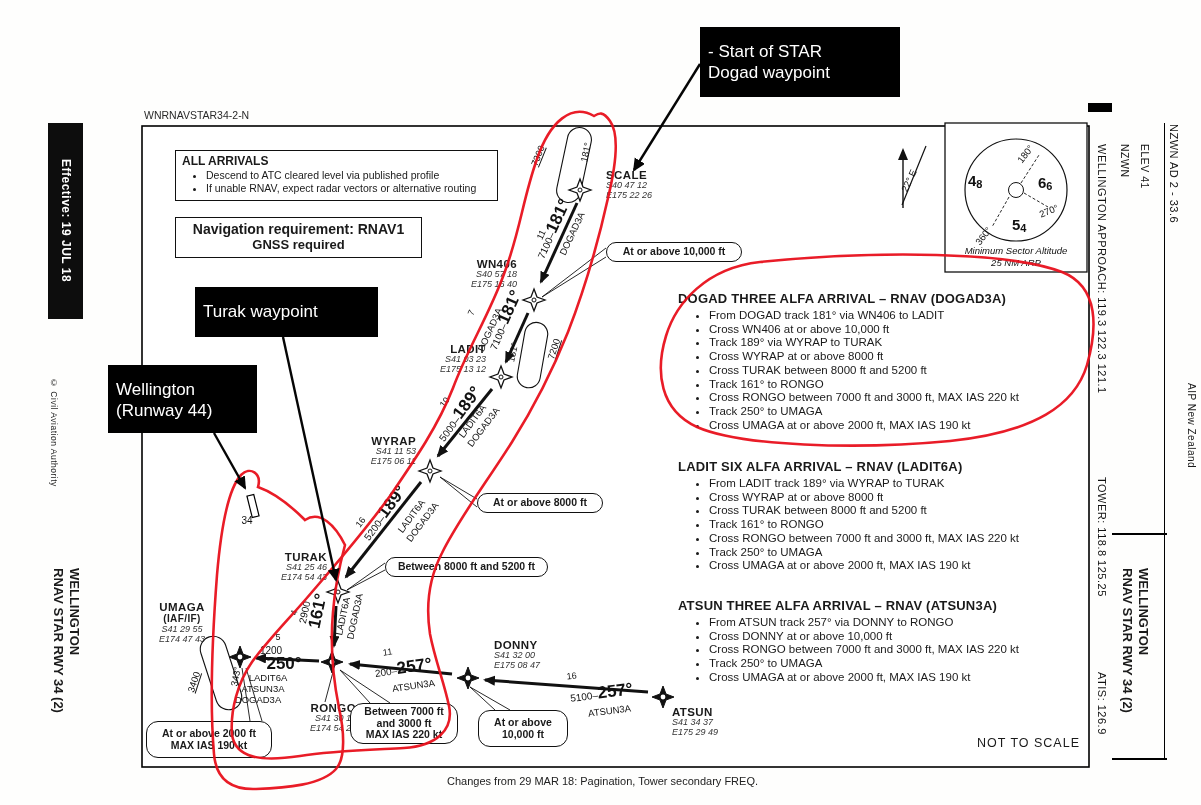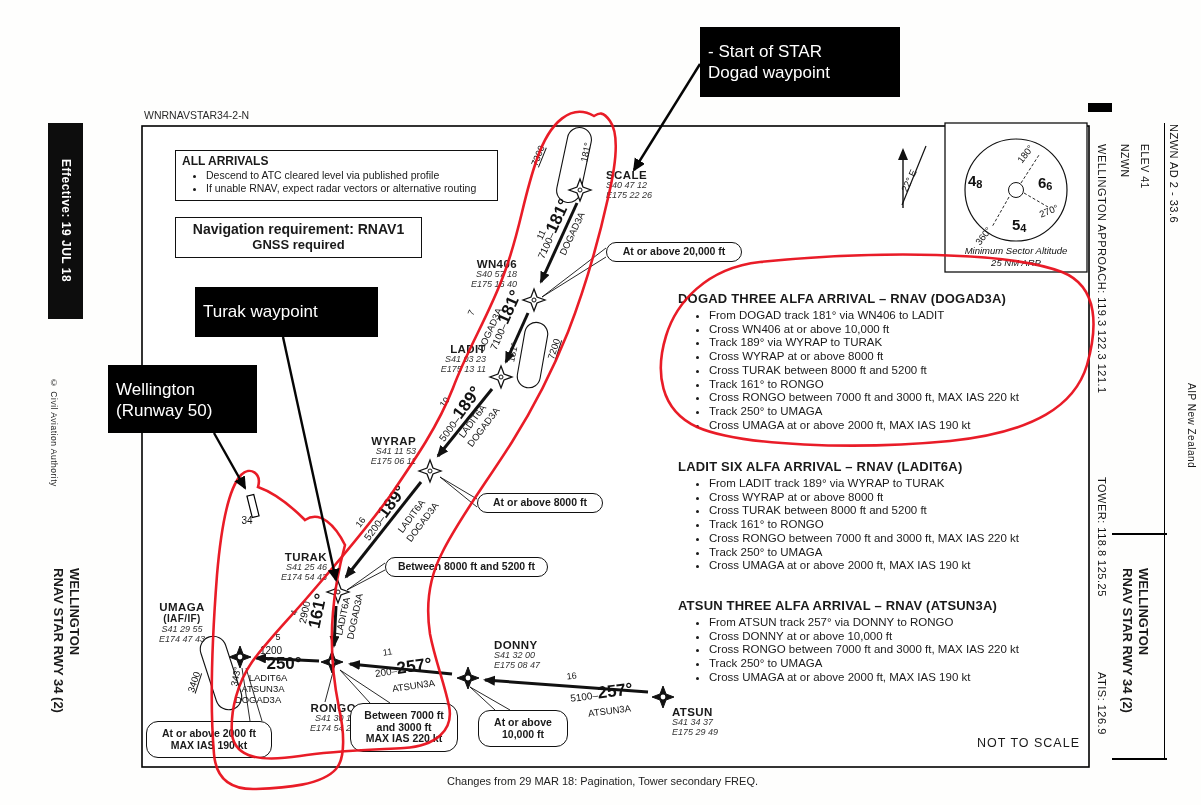--- a/index.html
+++ b/index.html
@@ -262,21 +262,21 @@
       <div class="co">E175 22 26</div>
     </div>
     <div class="abs wpt ra" style="left:460px;top:258px;width:57px;">
       <div class="nm">WN406</div>
       <div class="co">S40 57 18</div>
       <div class="co">E175 16 40</div>
     </div>
     <div class="abs wpt ra" style="left:434px;top:343px;width:52px;">
       <div class="nm">LADIT</div>
       <div class="co">S41 03 23</div>
-      <div class="co">E175 13 11</div>
+      <div class="co">E175 13 12</div>
     </div>
     <div class="abs wpt ra" style="left:370px;top:435px;width:46px;">
       <div class="nm">WYRAP</div>
       <div class="co">S41 11 53</div>
       <div class="co">E175 06 11</div>
     </div>
     <div class="abs wpt ra" style="left:277px;top:551px;width:50px;">
       <div class="nm">TURAK</div>
       <div class="co">S41 25 46</div>
       <div class="co">E174 54 43</div>
@@ -297,29 +297,29 @@
       <div class="co">S41 32 00</div>
       <div class="co">E175 08 47</div>
     </div>
     <div class="abs wpt" style="left:672px;top:706px;">
       <div class="nm">ATSUN</div>
       <div class="co">S41 34 37</div>
       <div class="co">E175 29 49</div>
     </div>
 
     <div class="abs bubble" style="left:606px;top:242px;width:136px;height:20px;">
-      <div>At or above 20,000 ft</div>
+      <div>At or above 10,000 ft</div>
     </div>
     <div class="abs bubble" style="left:477px;top:493px;width:126px;height:20px;">
       <div>At or above 8000 ft</div>
     </div>
     <div class="abs bubble" style="left:385px;top:557px;width:163px;height:20px;">
       <div>Between 8000 ft and 5200 ft</div>
     </div>
-    <div class="abs bubble" style="left:350px;top:703px;width:108px;height:49px;border-radius:13px;">
+    <div class="abs bubble" style="left:350px;top:703px;width:108px;height:41px;border-radius:13px;">
       <div>Between 7000 ft</div>
       <div>and 3000 ft</div>
       <div>MAX IAS 220 kt</div>
     </div>
     <div class="abs bubble" style="left:478px;top:710px;width:90px;height:37px;border-radius:12px;">
       <div>At or above</div>
       <div>10,000 ft</div>
     </div>
     <div class="abs bubble" style="left:146px;top:721px;width:126px;height:37px;border-radius:12px;">
       <div>At or above 2000 ft</div>
@@ -388,16 +388,16 @@
 
   <div class="abs callout" style="left:700px;top:27px;width:200px;height:70px;">
     <div>- Start of STAR</div>
     <div>Dogad waypoint</div>
   </div>
   <div class="abs callout" style="left:195px;top:287px;width:183px;height:50px;">
     <div>Turak waypoint</div>
   </div>
   <div class="abs callout" style="left:108px;top:365px;width:149px;height:68px;">
     <div>Wellington</div>
-    <div>(Runway 50)</div>
+    <div>(Runway 44)</div>
   </div>
 
 </div>
 
 </body></html>

